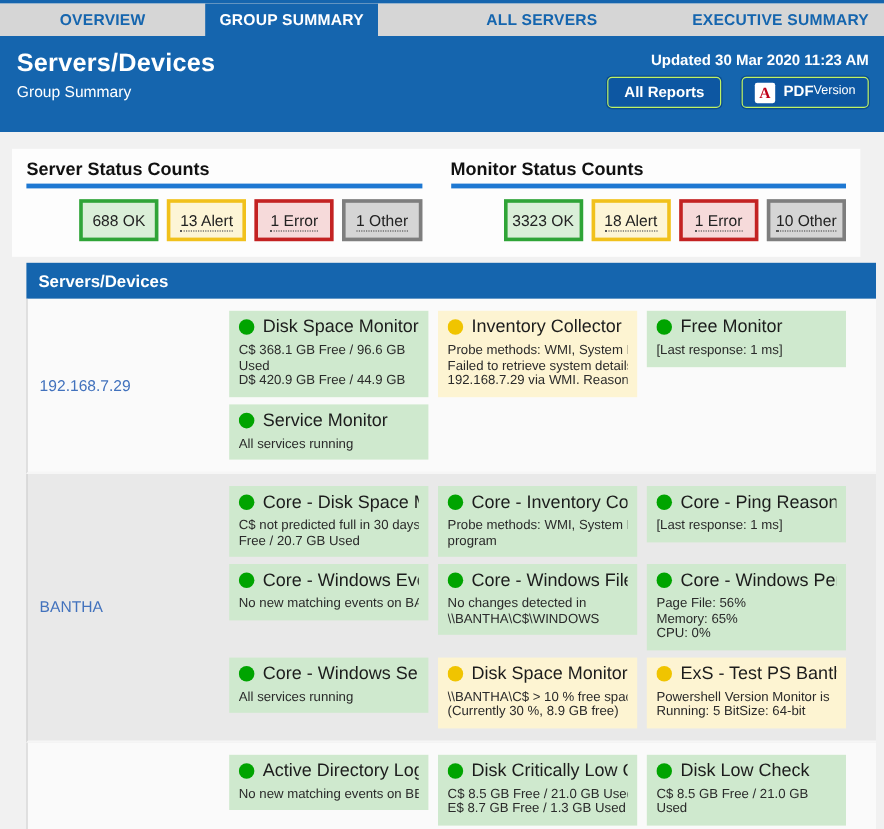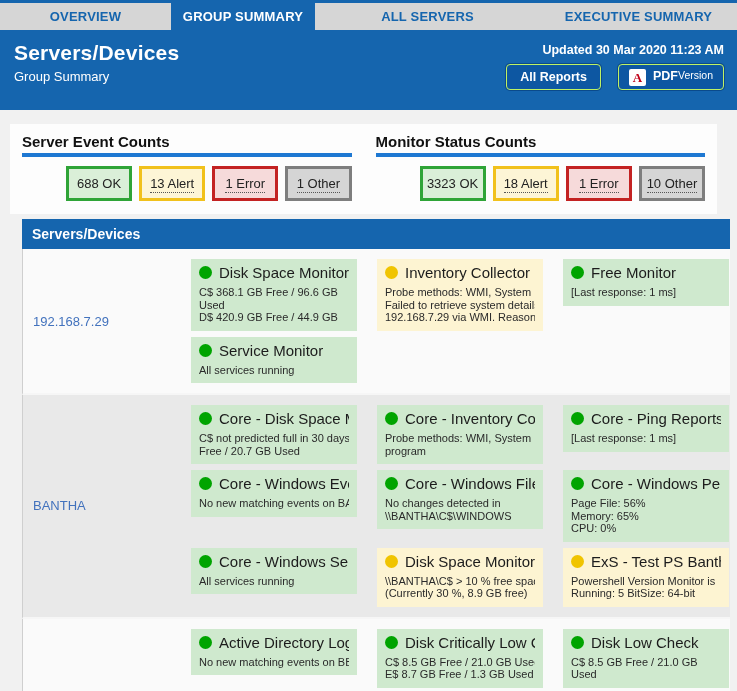--- a/index.html
+++ b/index.html
@@ -23,21 +23,21 @@
   .topline{height:3px;background:var(--accent-blue);}
   
   .tabs{display:flex;background:#d6d6d6;height:27px;}
   .tab{
     display:flex;align-items:center;justify-content:center;
     color:var(--accent-blue);font-weight:bold;font-size:13px;
     letter-spacing:.2px;cursor:pointer;white-space:nowrap;
   }
   .tab:nth-child(1){width:171px;}
   .tab:nth-child(2){width:144px;}
-  .tab:nth-child(3){width:225px;}
+  .tab:nth-child(3){width:225px;padding-left:24px;}
   .tab:nth-child(4){flex:1;}
   .tab.active{background:var(--accent-blue);color:#fff;}
   
   .hdr{
     background:var(--accent-blue);color:#fff;height:80px;
     display:flex;justify-content:space-between;padding:0 13px 0 14px;box-sizing:border-box;
   }
   .hdr h1{font-size:21px;margin:11px 0 4px;letter-spacing:.2px;}
   .hdr-sub{font-size:13px;}
   .hdr-right{display:flex;flex-direction:column;align-items:flex-end;}
@@ -89,21 +89,21 @@
   .row.norm{background:#fafafa;}
   .row.alt{background:#e9e9e9;}
   .server-cell{
     width:168px;min-width:168px;display:flex;align-items:center;
     padding-left:10px;box-sizing:border-box;
     color:var(--link-blue);font-size:13px;
   }
   .server-cell span{cursor:pointer;}
   .mon-grid{
     display:grid;grid-template-columns:166px 166px 166px;
-    gap:6px 20px;padding:10px 0;align-items:start;
+    gap:6px 8px;padding:10px 0;align-items:start;
   }
   .mon{padding:5px 8px 7px;box-sizing:border-box;width:166px;overflow:hidden;}
   .mon.ok{background:var(--ok-cell-bg);}
   .mon.alert{background:var(--alert-cell-bg);}
   .mon-title{
     display:flex;align-items:center;gap:7px;
     font-size:15px;color:#1c1c1c;white-space:nowrap;overflow:hidden;cursor:pointer;
   }
   .dot{width:13px;height:13px;border-radius:50%;flex:0 0 13px;}
   .dot.ok{background:var(--ok-green);}
@@ -138,21 +138,21 @@
           <span class="l1">PDF</span>
           <span class="l2">Version</span>
         </span>
       </button>
     </div>
   </div>
 </header>
 
 <section class="status-wrap" id="status-panels">
     <div>
-      <div class="sc-title">Server Event Counts</div>
+      <div class="sc-title">Server Status Counts</div>
       <div class="sc-bar"></div>
       <div class="badges">
         <div class="badge ok"><span>688 OK</span></div>
         <div class="badge alert link"><span>13 Alert</span></div>
         <div class="badge error link"><span>1 Error</span></div>
         <div class="badge other link"><span>1 Other</span></div>
       </div>
     </div>
     <div>
       <div class="sc-title">Monitor Status Counts</div>
@@ -237,21 +237,21 @@
               <span>Core - Inventory Collec</span>
             </div>
             <div class="mon-body">
               <div>Probe methods: WMI, System Details</div>
               <div>program</div>
             </div>
           </div>
           <div class="mon ok">
             <div class="mon-title">
               <span class="dot ok"></span>
-              <span>Core - Ping Reports</span>
+              <span>Core - Ping Reason</span>
             </div>
             <div class="mon-body">
               <div>[Last response: 1 ms]</div>
             </div>
           </div>
           <div class="mon ok">
             <div class="mon-title">
               <span class="dot ok"></span>
               <span>Core - Windows Event</span>
             </div>

